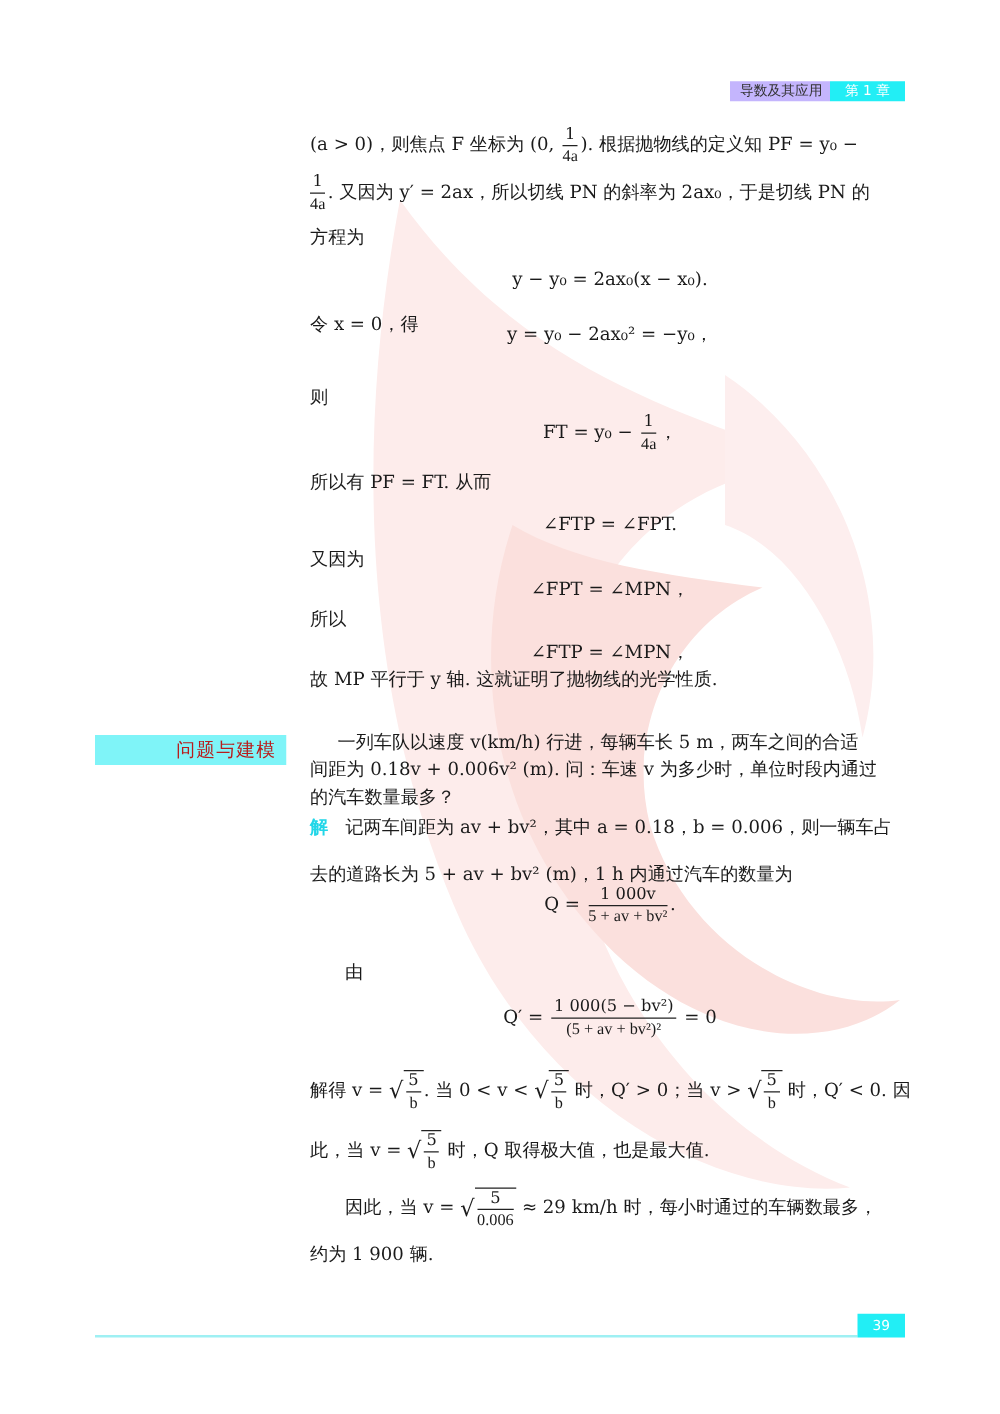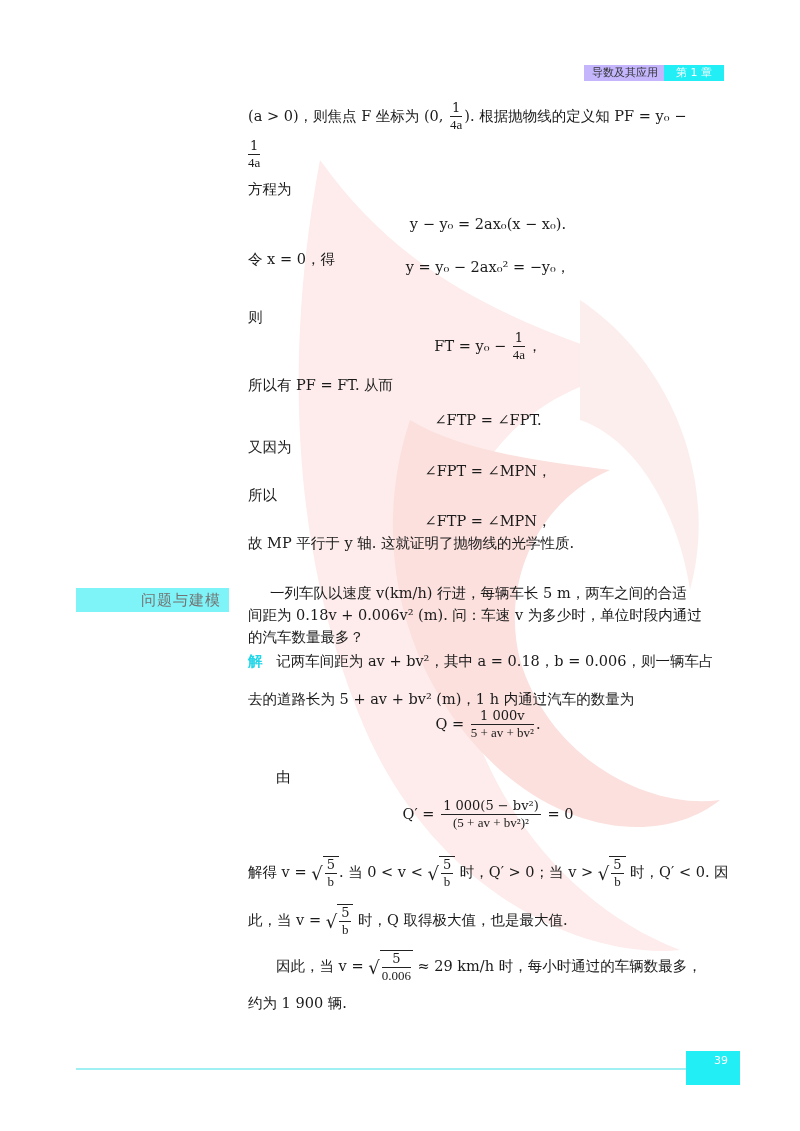--- a/index.html
+++ b/index.html
@@ -31,33 +31,32 @@
   .line { position: absolute; left: 0; white-space: nowrap; }
   .center { width: 480px; text-align: center; left: 0; }
   .frac { display: inline-block; vertical-align: middle; text-align: center; margin: 0 2px; }
   .frac .n { display: block; border-bottom: 1px solid #222; padding: 0 2px; line-height: 16px; font-size: 13px; }
   .frac .d { display: block; line-height: 16px; font-size: 13px; font-family: Liberation Serif, serif; }
   .sqrt { display: inline-block; vertical-align: middle; }
   .sqrt .rad { font-size: 18px; vertical-align: middle; }
   .sqrt .under { display: inline-block; border-top: 1px solid #222; vertical-align: middle; }
   .side-tag {
     position: absolute; left: 76px; top: 588px; width: 153px; height: 24px;
-    background: #7ff4f8; color: #737373; z-index: 1;
+    background: #7ff4f8; color: #b91c1c; z-index: 1;
     font-family: "DejaVu Sans", sans-serif; font-size: 15px; line-height: 24px;
     text-align: right; padding-right: 8px; box-sizing: border-box; letter-spacing: 1px;
   }
   .jie { color: #22d6e8; font-weight: bold; }
   .footer-line {
     position: absolute; left: 76px; top: 1068px; width: 610px; height: 2px; background: #9ff0f3;
   }
   .page-num {
-    position: absolute; left: 686px; top: 1051px; width: 38px; height: 34px;
+    position: absolute; left: 686px; top: 1051px; width: 38px; height: 19px;
     background: #22eef5; color: #ffffff; font-size: 11px; line-height: 19px; text-align: center;
     font-family: "DejaVu Sans", sans-serif;
-    padding-left: 16px;
   }
 </style>
 </head>
 <body>
 
 <svg class="watermark" viewBox="0 0 520 900">
   <path d="M70 40 C 40 200, 30 420, 120 620 C 190 770, 330 840, 430 830 C 300 780, 200 640, 200 470 C 200 340, 290 260, 400 250 C 300 210, 170 180, 70 40 Z" fill="#fdeceb"></path>
   <path d="M160 300 C 120 420, 150 560, 250 650 C 330 720, 420 720, 470 680 C 400 690, 300 640, 270 540 C 250 460, 290 380, 360 350 C 280 340, 210 330, 160 300 Z" fill="#fbe0dd"></path>
   <path d="M330 180 C 420 240, 470 360, 440 470 C 430 400, 390 320, 330 300 Z" fill="#fdeeee"></path>
 </svg>
@@ -67,21 +66,21 @@
   <span class="chapter">第 1 章</span>
 </div>
 
 <div class="content">
 
   <div class="line" style="top:6px;">
     <span>(a &gt; 0)，则焦点 F 坐标为</span>
     <span>(0, </span><span class="frac"><span class="n">1</span><span class="d">4a</span></span><span>). 根据抛物线的定义知 PF = y₀ −</span>
   </div>
   <div class="line" style="top:44px;">
-    <span class="frac" style="margin-left:0"><span class="n">1</span><span class="d">4a</span></span>
+    <span class="frac" style="margin-left:0"><span class="n">1</span><span class="d">4a</span></span><span>. 又因为 y′ = 2ax，所以切线 PN 的斜率为 2ax₀，于是切线 PN 的</span>
   </div>
   <div class="line" style="top:86px;">方程为</div>
   <div class="line center" style="top:122px;">y − y₀ = 2ax₀(x − x₀).</div>
   <div class="line" style="top:156px;">令 x = 0，得</div>
   <div class="line center" style="top:164px;">y = y₀ − 2ax₀² = −y₀，</div>
   <div class="line" style="top:214px;">则</div>
   <div class="line center" style="top:236px;">
     <span>FT = y₀ − </span><span class="frac"><span class="n">1</span><span class="d">4a</span></span><span>，</span>
   </div>
   <div class="line" style="top:282px;">所以有 PF = FT. 从而</div>

